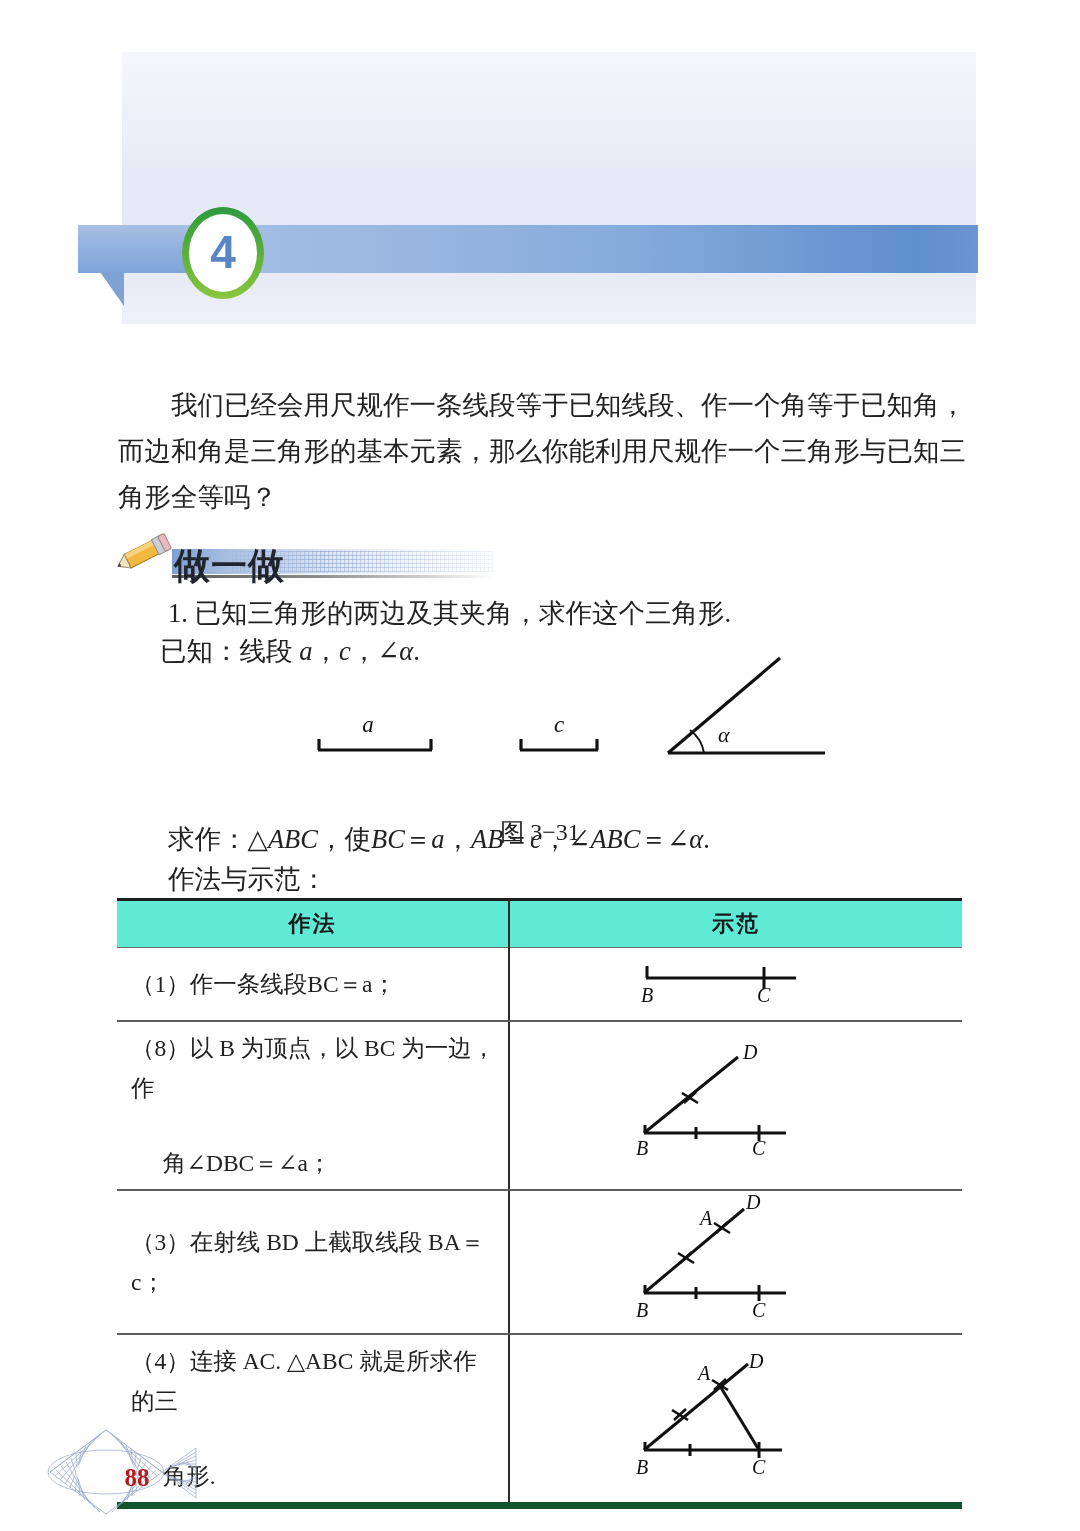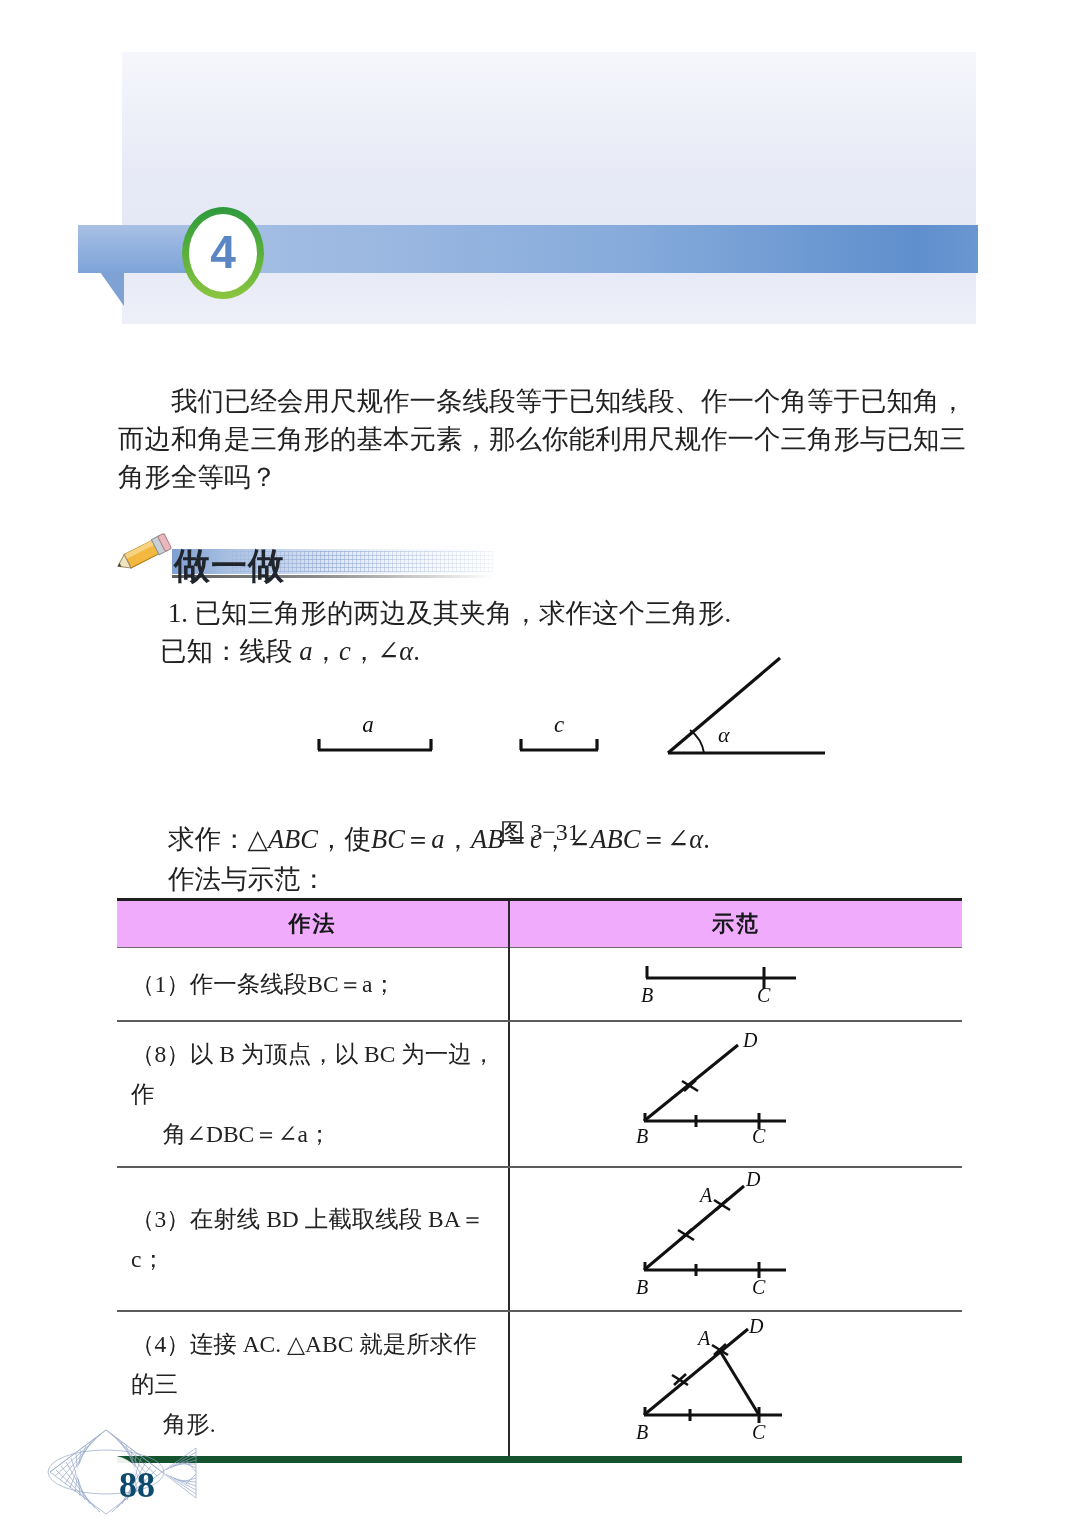--- a/index.html
+++ b/index.html
@@ -101,21 +101,21 @@
     margin-top: -2px;
   }
 
   
   .intro {
     position: absolute;
     left: 118px;
     top: 355px;
     width: 848px;
     font-size: 26.5px;
-    line-height: 38px;
+    line-height: 46px;
     text-indent: 2em;
     text-align: justify;
     color: #222;
   }
 
   
   .activity {
     position: absolute;
     left: 112px;
     top: 520px;
@@ -215,70 +215,70 @@
     position: absolute;
     left: 117px;
     top: 898px;
     width: 845px;
     border-collapse: collapse;
     table-layout: fixed;
   }
   .tbl col.c1 { width: 392px; }
   .tbl col.c2 { width: 453px; }
   .tbl th {
-    background: #f0abfc;
+    background: #5eead4;
     font-family: "Liberation Sans", "DejaVu Sans", sans-serif;
     font-size: 22px;
     font-weight: bold;
     color: #17181c;
     height: 44px;
     text-align: center;
     border-top: 3px solid #1f1f1f;
     border-bottom: 1px solid #6d6d6d;
     letter-spacing: 2px;
   }
   .tbl th.c-left { border-right: 2px solid #2a2a2a; }
   .tbl td {
     border-bottom: 2px solid #5c5c5c;
     vertical-align: middle;
     font-size: 23.5px;
     color: #222;
-    padding: 12px 0;
+    padding: 6px 0;
   }
   .tbl td.step {
     padding-left: 14px;
     padding-right: 10px;
     border-right: 2px solid #2a2a2a;
     line-height: 40px;
   }
   .tbl td.demo {
     text-align: center;
     padding: 4px 0;
   }
   .tbl tr:last-child td { border-bottom: 7px solid #14532d; }
-  .step-ind { display: inline-block; padding-left: 1.35em; }
+  .step-ind { display: inline-block; padding-left: 1.35em; margin-top: 35px; }
 
   
   .footer {
     position: absolute;
     left: 44px;
     top: 1424px;
     width: 180px;
     height: 100px;
   }
   .pageno {
     position: absolute;
     left: 66px;
     top: 40px;
     width: 54px;
     text-align: center;
     font-family: "Liberation Serif", serif;
     font-weight: bold;
-    font-size: 36px;
-    color: #0c4a6e;
+    font-size: 25px;
+    color: #b91c1c;
   }
 </style>
 </head>
 <body>
 
 <div class="top-panel"></div>
 
 <div class="banner-wrap">
   <div class="ribbon-tab"></div>
   <div class="ribbon-fold"></div>

